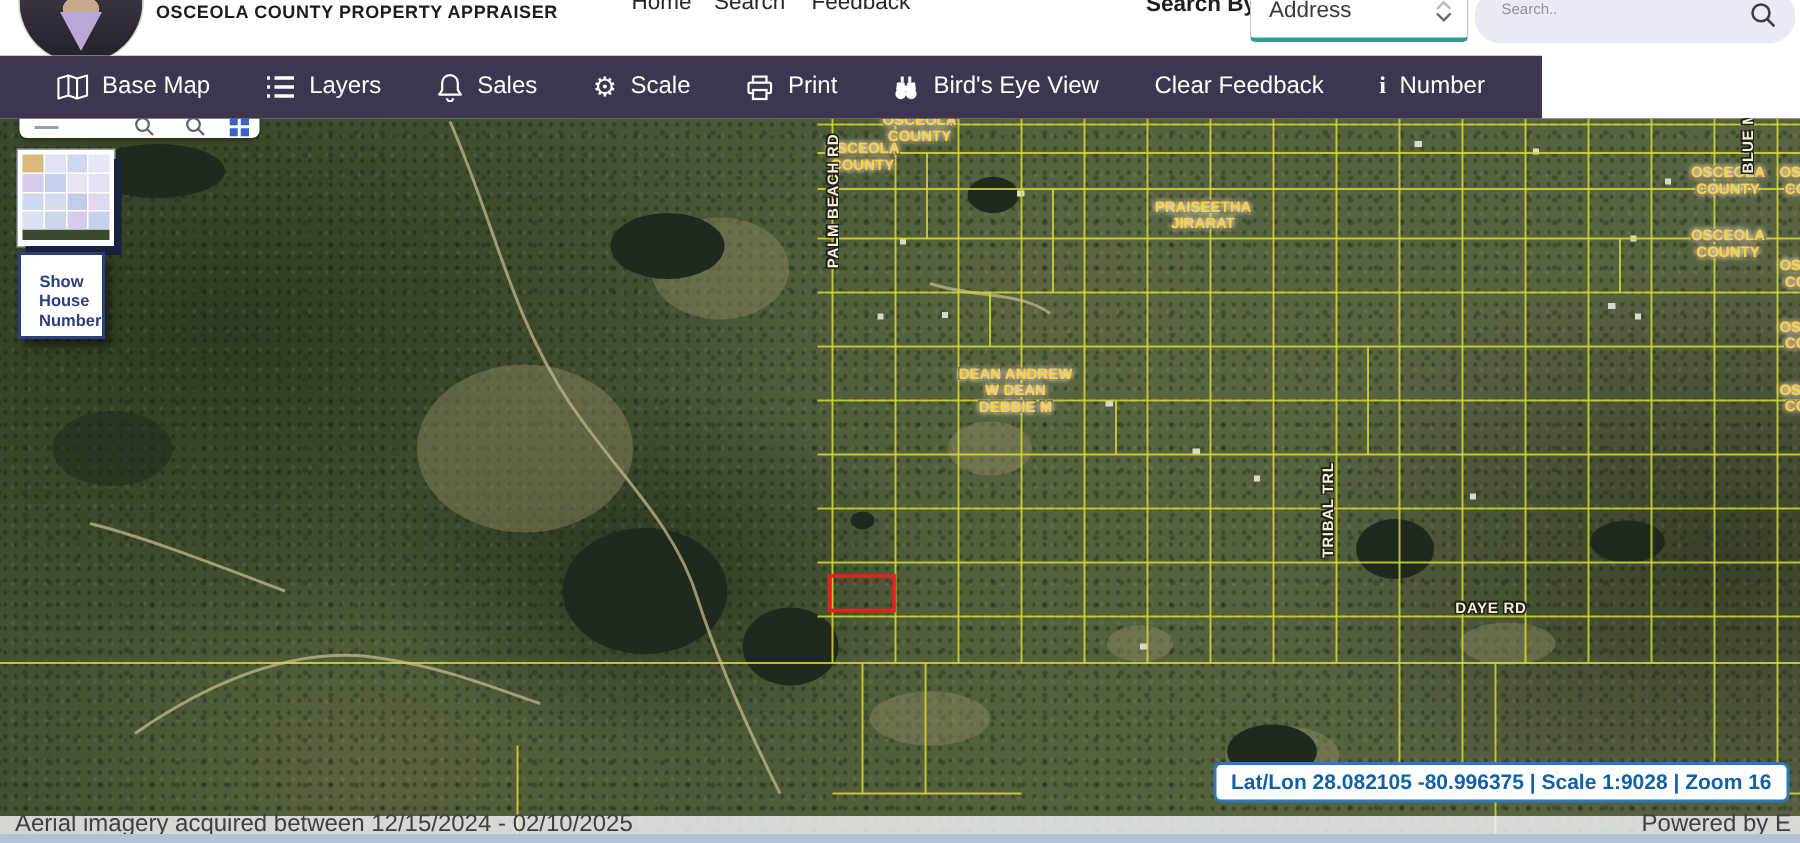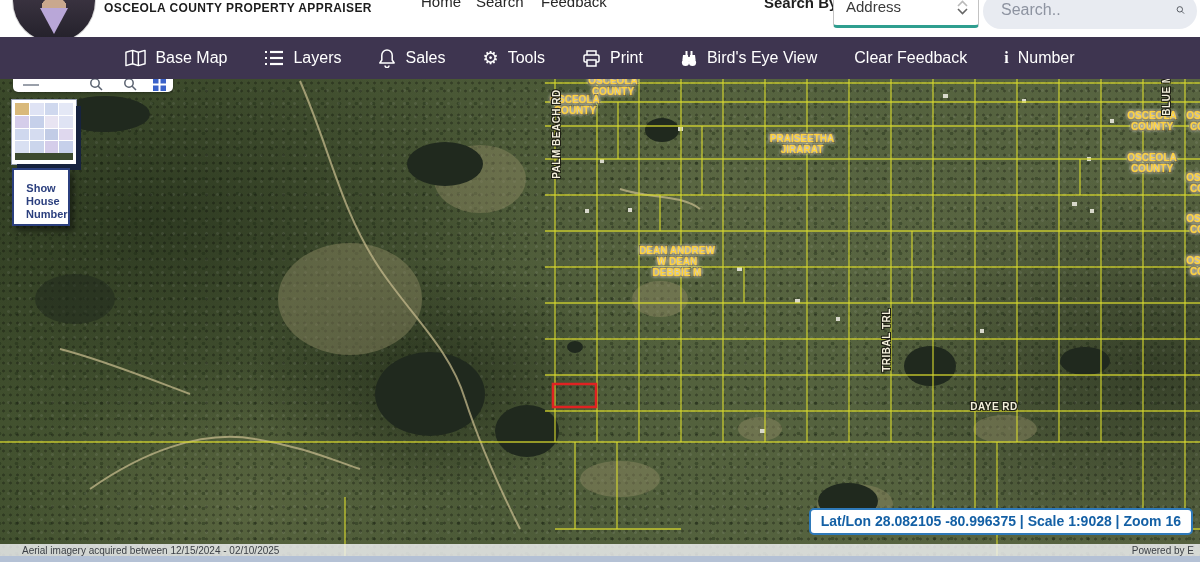--- a/index.html
+++ b/index.html
@@ -19,25 +19,25 @@
   .app-title{position:absolute;left:104px;top:1px;font-size:12px;font-weight:800;color:#1c1c1c;letter-spacing:.4px;white-space:nowrap;}
   .top-nav a{position:absolute;top:-7px;font-size:15px;color:#272727;text-decoration:none;white-space:nowrap;}
   .nav-home{left:421px;} .nav-search{left:476px;} .nav-feedback{left:541px;}
   .searchby-label{position:absolute;left:764px;top:-6px;font-size:15px;font-weight:700;color:#1e1e1e;}
   .searchby-select{position:absolute;left:833px;top:-9px;width:146px;height:37px;background:#fff;
     border:1px solid #c3c3c3;border-bottom:3px solid #2f9e8f;border-radius:4px;box-sizing:border-box;
     display:flex;align-items:flex-start;justify-content:space-between;padding:6px 10px 0 12px;cursor:pointer;}
   .searchby-select .val{font-size:15px;color:#3a3a3a;}
   .search-pill{position:absolute;left:983px;top:-7px;width:214px;height:36px;border-radius:18px;background:#e8ebf1;
     box-sizing:border-box;display:flex;align-items:flex-start;padding:7px 12px 0 16px;}
-  .search-pill input{border:none;outline:none;background:transparent;font-size:16px;color:#444;width:165px;
+  .search-pill input{border:none;outline:none;background:transparent;font-size:10px;color:#444;width:165px;
     font-family:"Liberation Sans",sans-serif;}
   .search-pill input::placeholder{color:#8d93a0;}
   
-  .toolbar{position:absolute;left:0;top:37px;width:1200px;height:42px;background:#3e3550;z-index:25;
+  .toolbar{position:absolute;left:0;top:37px;width:1028px;height:42px;background:#3e3550;z-index:25;
     display:flex;align-items:center;justify-content:center;gap:37px;}
   .tb-item{display:flex;align-items:center;gap:9px;color:#fff;font-size:16px;cursor:pointer;white-space:nowrap;}
   .tb-item svg{display:block;}
   .tb-gear{font-size:18px;line-height:18px;}
   .tb-info{font-weight:800;font-size:16px;font-family:"Liberation Serif",serif;}
   
   .map{position:absolute;left:0;top:79px;width:1200px;height:477px;overflow:hidden;background:#4e5c3b;cursor:crosshair;}
   .terrain{position:absolute;inset:0;
     background-image:
       radial-gradient(ellipse 260px 170px at 430px 300px, rgba(18,26,14,.55), transparent 70%),
@@ -75,21 +75,21 @@
     background:#fff;width:100%;height:50px;}
   .minimap .cells i{display:block;}
   .minimap .bstrip{height:7px;background:#3c4a2f;}
   .shn-btn{position:absolute;left:12px;top:89px;width:58px;height:58px;background:#fff;border:2px solid #2b3f7e;
     color:#2b3f7e;font-family:"Liberation Sans",sans-serif;font-size:11px;font-weight:700;line-height:13px;
     box-shadow:4px 5px 6px rgba(0,0,0,.45);cursor:pointer;padding:12px;}
   
   .copyright{position:absolute;left:8px;top:444px;font-size:19px;color:#fff;letter-spacing:.3px;
     text-shadow:0 1px 2px rgba(0,0,0,.55);}
   .imagery-strip{position:absolute;left:0;bottom:0;width:1200px;height:12px;background:rgba(243,244,246,.82);
-    font-size:10px;color:#3c4046;display:flex;justify-content:space-between;align-items:center;padding:0 6px 0 22px;box-sizing:border-box;}
+    font-size:16px;color:#3c4046;display:flex;justify-content:space-between;align-items:center;padding:0 6px 0 10px;box-sizing:border-box;}
   .latlon{position:absolute;right:7px;top:429px;background:#fff;border:2px solid #2e79b9;border-radius:5px;
     padding:3px 10px 4px 10px;font-size:14px;font-weight:700;color:#1460a5;white-space:nowrap;}
   .page-bottom{position:absolute;left:0;top:556px;width:1200px;height:6px;background:#b4c1d5;}
 </style>
 </head>
 <body>
 
 <div class="header">
   <div class="avatar">
       <span class="collar"></span>
@@ -139,21 +139,21 @@
   </div>
   <div class="tb-item">
     <svg width="18" height="20" viewBox="0 0 18 20">
         <path d="M9 2 a5.2 5.2 0 0 1 5.2 5.2 V12 l2 3 H1.8 l2-3 V7.2 A5.2 5.2 0 0 1 9 2 Z" fill="none" stroke="#fff" stroke-width="1.5" stroke-linejoin="round"></path>
         <path d="M7 17.5 a2 2 0 0 0 4 0" fill="none" stroke="#fff" stroke-width="1.5"></path>
       </svg>
     <span>Sales</span>
   </div>
   <div class="tb-item">
     <span class="tb-gear">⚙</span>
-    <span>Tools</span>
+    <span>Scale</span>
   </div>
   <div class="tb-item">
     <svg width="19" height="19" viewBox="0 0 19 19">
         <path d="M5 6 V2 h9 v4" fill="none" stroke="#fff" stroke-width="1.5"></path>
         <rect x="2" y="6" width="15" height="7" rx="1.2" fill="none" stroke="#fff" stroke-width="1.5"></rect>
         <rect x="5" y="11" width="9" height="6" fill="#3e3550" stroke="#fff" stroke-width="1.5"></rect>
       </svg>
     <span>Print</span>
   </div>
   <div class="tb-item">

